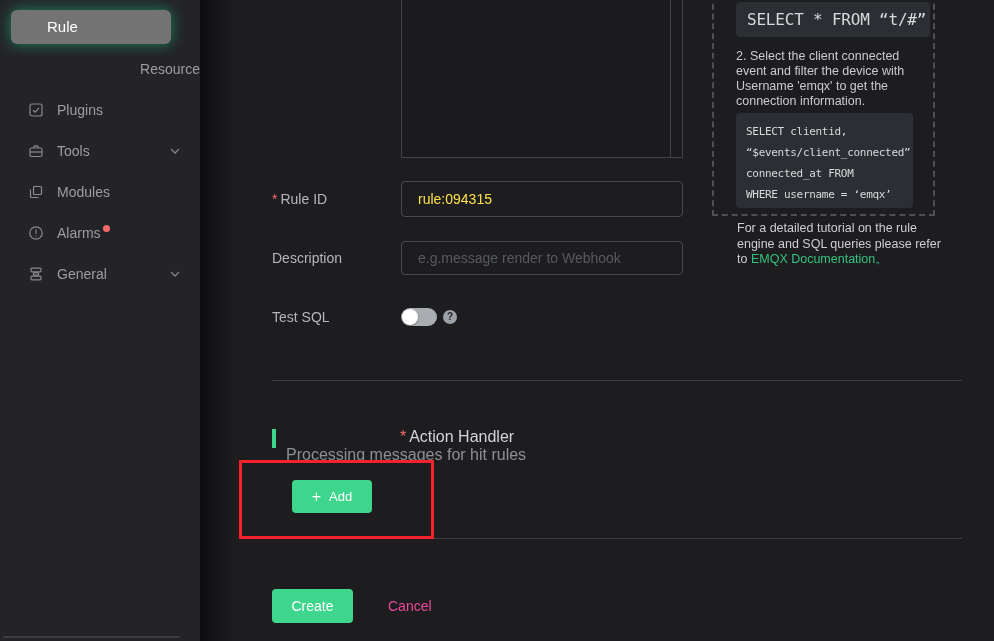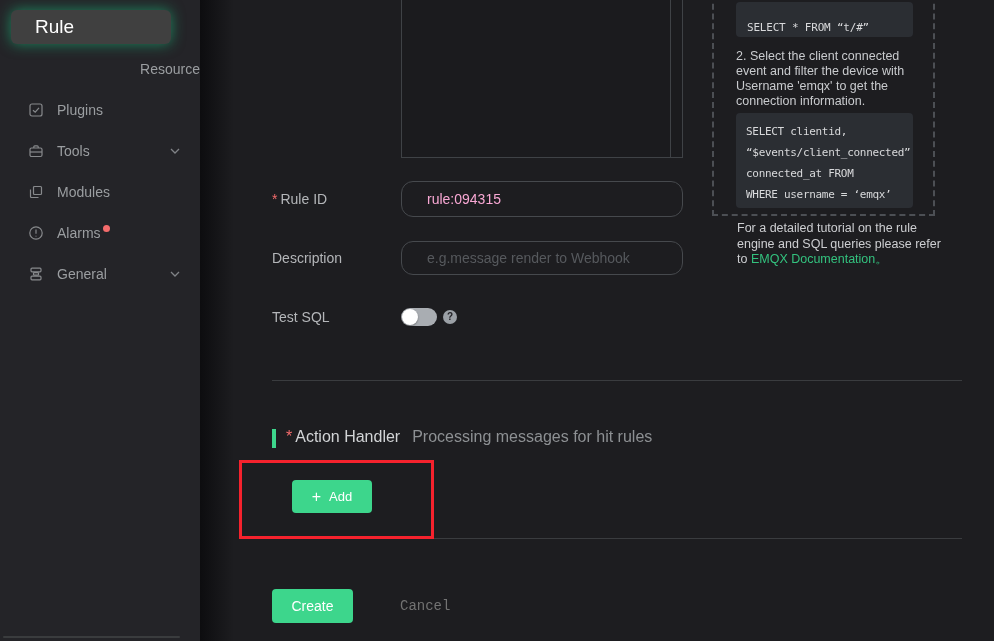--- a/index.html
+++ b/index.html
@@ -8,21 +8,21 @@
     position:relative; overflow:hidden;
     background:#1d1d20;
     font-family:"Liberation Sans", sans-serif;
     color:#c9cbce;
   }
   
   .sidebar { position:absolute; left:0; top:0; width:200px; height:641px; background:#242428; z-index:2; }
   .edge-shadow { position:absolute; left:200px; top:0; width:34px; height:641px;
     background:linear-gradient(to right, rgba(4,4,6,0.65), rgba(4,4,6,0)); z-index:1; pointer-events:none; }
   .rule-btn { position:absolute; left:11px; top:10px; width:160px; height:34px; border-radius:6px;
-    background:#404040; color:#ffffff; font-size:19px; line-height:34px; padding-left:24px;
+    background:#737373; color:#ffffff; font-size:15px; line-height:34px; padding-left:36px;
     box-shadow:0 0 14px rgba(26,214,138,0.55); cursor:pointer; }
   .side-menu { position:absolute; left:0; top:48px; width:200px; }
   .side-row { height:41px; display:flex; align-items:center; font-size:14px; color:#9b9ea1;
     padding-left:28px; cursor:pointer; }
   .side-row.noicon { padding-left:52px;justify-content:flex-end; }
   .side-row .micon { width:16px; height:16px; margin-right:13px; flex:none; }
   .side-row svg { display:block; }
   .chev { margin-left:auto; margin-right:20px; }
   .alarm-dot { width:7px; height:7px; border-radius:50%; background:#f56c6c; margin-left:2px; margin-bottom:9px; }
   .side-scroll-line { position:absolute; left:3px; bottom:3px; width:177px; height:2px; background:#3a3c3e; border-radius:1px; }
@@ -30,60 +30,60 @@
   
   .sql-editor { position:absolute; left:401px; top:-9px; width:282px; height:167px;
     border:1px solid #3f4246; background:#1b1b1e; cursor:text; }
   .sql-editor .gutter-line { position:absolute; right:11px; top:0; bottom:0; width:1px; background:#3f4246; }
 
   .form-label { position:absolute; left:272px; width:116px; text-align:left;
     font-size:14px; line-height:16px; color:#b4b6b9; white-space:nowrap; }
   .req { color:#f56c6c; margin-right:3px; }
 
   .text-input { position:absolute; left:401px; width:282px; height:36px;
-    background:transparent; border:1px solid #46494d; border-radius:12px;
-    color:#f9a8d4; font-size:14px; padding:0 25px;
+    background:transparent; border:1px solid #46494d; border-radius:4px;
+    color:#fde047; font-size:14px; padding:0 16px;
     font-family:"Liberation Sans", sans-serif; outline:none; }
   .text-input::placeholder { color:#56595d; }
 
   .toggle { position:absolute; left:401px; top:308px; width:36px; height:18px; border-radius:9px;
     background:#a9adb2; cursor:pointer; }
   .toggle .knob { position:absolute; left:1px; top:1px; width:16px; height:16px; border-radius:50%;
     background:#ffffff; box-shadow:0 1px 2px rgba(0,0,0,0.35); }
   .help-circle { position:absolute; left:443px; top:310px; width:14px; height:14px; border-radius:50%;
     background:#9ba0a6; color:#232327; font-size:10px; font-weight:bold; text-align:center; line-height:14px; cursor:pointer; }
 
   .divider { position:absolute; left:272px; width:690px; height:1px; background:#3a3c3f; }
 
-  .section-head { position:absolute; left:286px; top:428px; display:flex; align-items:flex-end; white-space:nowrap; }
+  .section-head { position:absolute; left:286px; top:428px; display:flex; align-items:flex-end; white-space:nowrap;flex-direction:column; }
   .green-bar { position:absolute; left:272px; top:429px; width:4px; height:19px; background:#3dd68c; }
   .section-title { font-size:16px; color:#d2d4d6; margin-right:12px; }
   .section-sub { font-size:16px; color:#8d9093; }
 
   .red-box { position:absolute; left:239px; top:460px; width:195px; height:79px;
     border:3px solid #f5222d; z-index:3; pointer-events:none; }
   .add-btn { position:absolute; left:292px; top:480px; width:80px; height:33px;
     background:#3dd68c; border:none; border-radius:4px; color:#ffffff; font-size:13px;
     display:flex; align-items:center; justify-content:center; gap:8px; z-index:4; cursor:pointer;
     font-family:"Liberation Sans", sans-serif; }
   .add-btn .plus { font-size:16px; font-weight:400; line-height:1; }
 
   .create-btn { position:absolute; left:272px; top:589px; width:81px; height:34px;
     background:#3dd68c; border:none; border-radius:4px; color:#ffffff; font-size:14px; cursor:pointer;
     font-family:"Liberation Sans", sans-serif; }
   .cancel-btn { position:absolute; left:388px; top:598px; background:none; border:none;
-    color:#737373; font-size:14px; cursor:pointer; font-family:Liberation Mono, monospace;margin-left:12px; }
+    color:#ec4899; font-size:14px; cursor:pointer; font-family:Liberation Sans, sans-serif; }
 
   
   .dashed-box { position:absolute; left:712px; top:-16px; width:223px; height:232px;
     border:2px dashed #4c4f54; }
   .code-block { position:absolute; background:#2b2e33; border-radius:4px;
     font-family:"DejaVu Sans Mono", monospace; color:#d8d9db; }
-  .code1 { left:736px; top:2px; width:177px; height:35px; line-height:35px; padding:8px 11px;
-    font-size:11px; letter-spacing:-0.2px; white-space:nowrap; }
+  .code1 { left:736px; top:2px; width:194px; height:35px; line-height:35px; padding:0 11px;
+    font-size:16px; letter-spacing:-0.2px; white-space:nowrap; }
   .step2 { position:absolute; left:736px; top:49px; width:190px; font-size:12.5px; line-height:15px; color:#c9cbce; }
   .code2 { left:736px; top:113px; width:177px; height:95px; padding:8px 10px; }
   .code2 div { line-height:21px; font-size:11px; letter-spacing:-0.3px; white-space:nowrap; }
   .tut-footer { position:absolute; left:737px; top:221px; width:206px; font-size:12.5px;
     line-height:15.5px; color:#cdced1; }
   .green-link { color:#33c27e; cursor:pointer; }
 </style>
 </head>
 <body>
 

